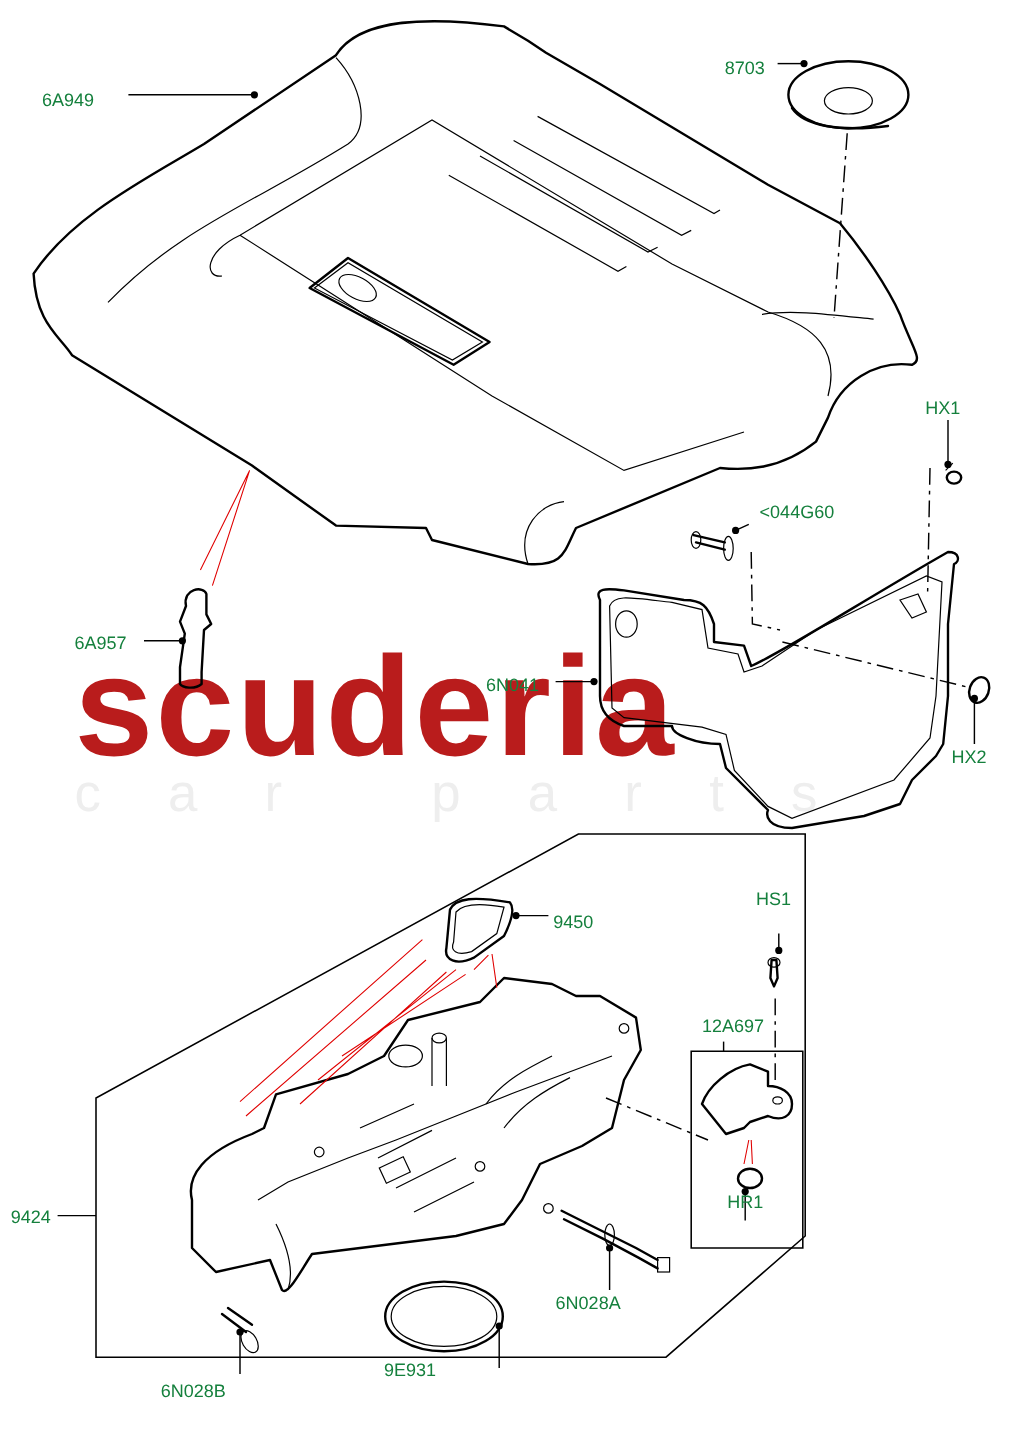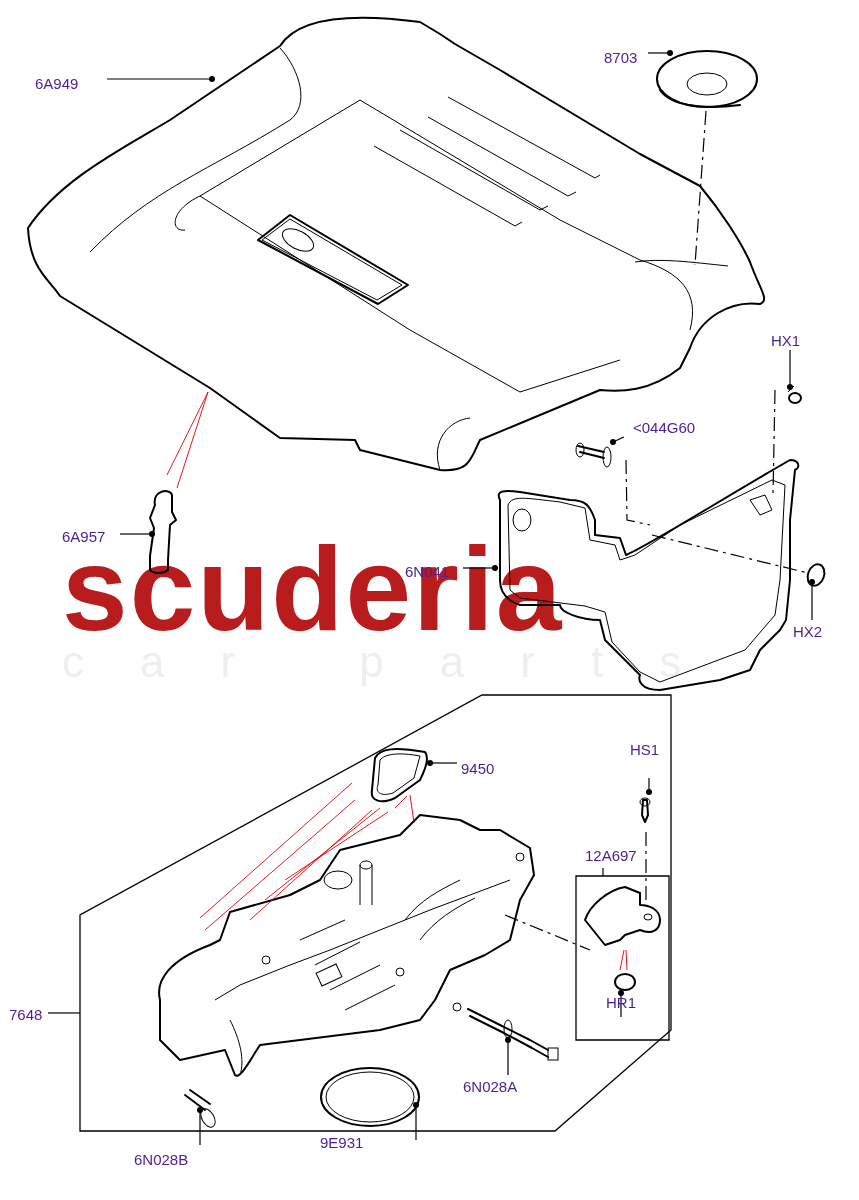--- a/index.html
+++ b/index.html
@@ -3,21 +3,21 @@
 <meta charset="utf-8">
 <style>
   html, body { margin: 0; padding: 0; background: #ffffff; }
   body { width: 859px; height: 1200px; position: relative; overflow: hidden;
          font-family: "Liberation Sans", sans-serif; }
   #diagram { position: absolute; left: 0; top: 0; width: 859px; height: 1200px; }
   .wm-main { position: absolute; left: 62px; top: 530px; font-size: 118px; font-weight: bold;
              color: #b91c1c; letter-spacing: 2px; line-height: 1; white-space: nowrap; }
   .wm-sub { position: absolute; left: 62px; top: 640px; font-size: 44px; font-weight: normal;
             color: #eeeeee; letter-spacing: 56px; line-height: 1; white-space: nowrap; }
-  .callout { position: absolute; font-size: 15px; color: #4c1d95; line-height: 1; white-space: nowrap; }
+  .callout { position: absolute; font-size: 15px; color: #15803d; line-height: 1; white-space: nowrap; }
   svg .part { fill: none; stroke: #000; stroke-width: 2; stroke-linejoin: round; stroke-linecap: round; }
   svg .thin { fill: none; stroke: #000; stroke-width: 1; }
   svg .lead { stroke: #000; stroke-width: 1.2; fill: none; }
   svg .dot { fill: #000; }
   svg .dash { stroke: #000; stroke-width: 1.2; stroke-dasharray: 14 5 3 5; fill: none; }
   svg .red { stroke: #e00000; stroke-width: 0.9; fill: none; }
   svg .box { stroke: #000; stroke-width: 1.3; fill: none; }
 </style>
 </head>
 <body>
@@ -186,17 +186,17 @@
   <div class="callout" style="left:604px;top:50px">8703</div>
   <div class="callout" style="left:771px;top:333px">HX1</div>
   <div class="callout" style="left:633px;top:420px">&lt;044G60</div>
   <div class="callout" style="left:62px;top:529px">6A957</div>
   <div class="callout" style="left:405px;top:564px">6N041</div>
   <div class="callout" style="left:793px;top:624px">HX2</div>
   <div class="callout" style="left:461px;top:761px">9450</div>
   <div class="callout" style="left:630px;top:742px">HS1</div>
   <div class="callout" style="left:585px;top:848px">12A697</div>
   <div class="callout" style="left:606px;top:995px">HR1</div>
-  <div class="callout" style="left:9px;top:1007px">7648</div>
+  <div class="callout" style="left:9px;top:1007px">9424</div>
   <div class="callout" style="left:463px;top:1079px">6N028A</div>
   <div class="callout" style="left:320px;top:1135px">9E931</div>
   <div class="callout" style="left:134px;top:1152px">6N028B</div>
 </div>
 
 </body></html>

